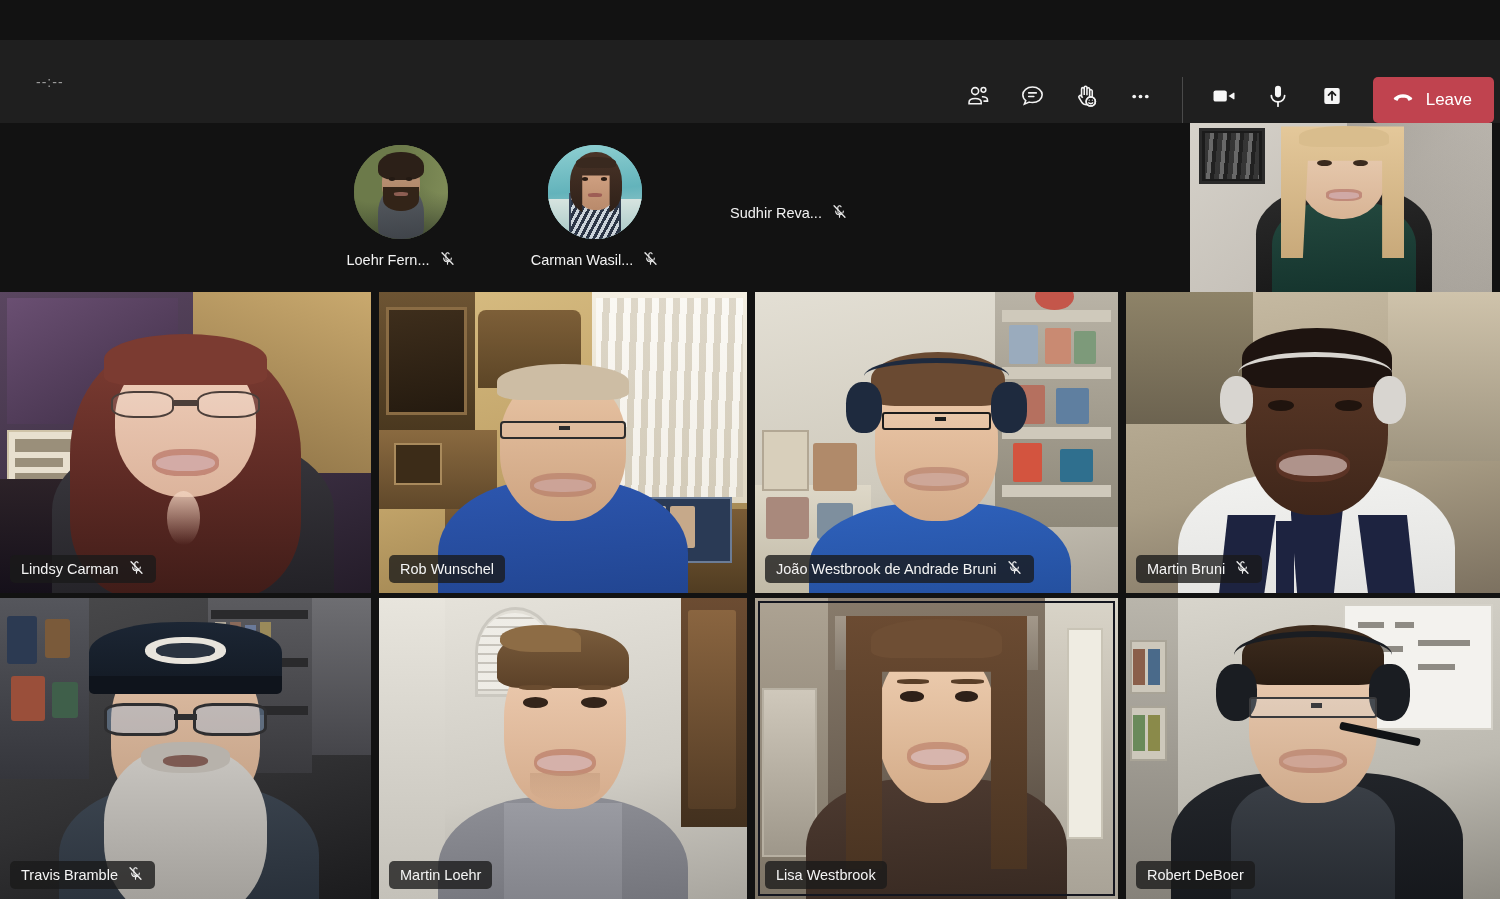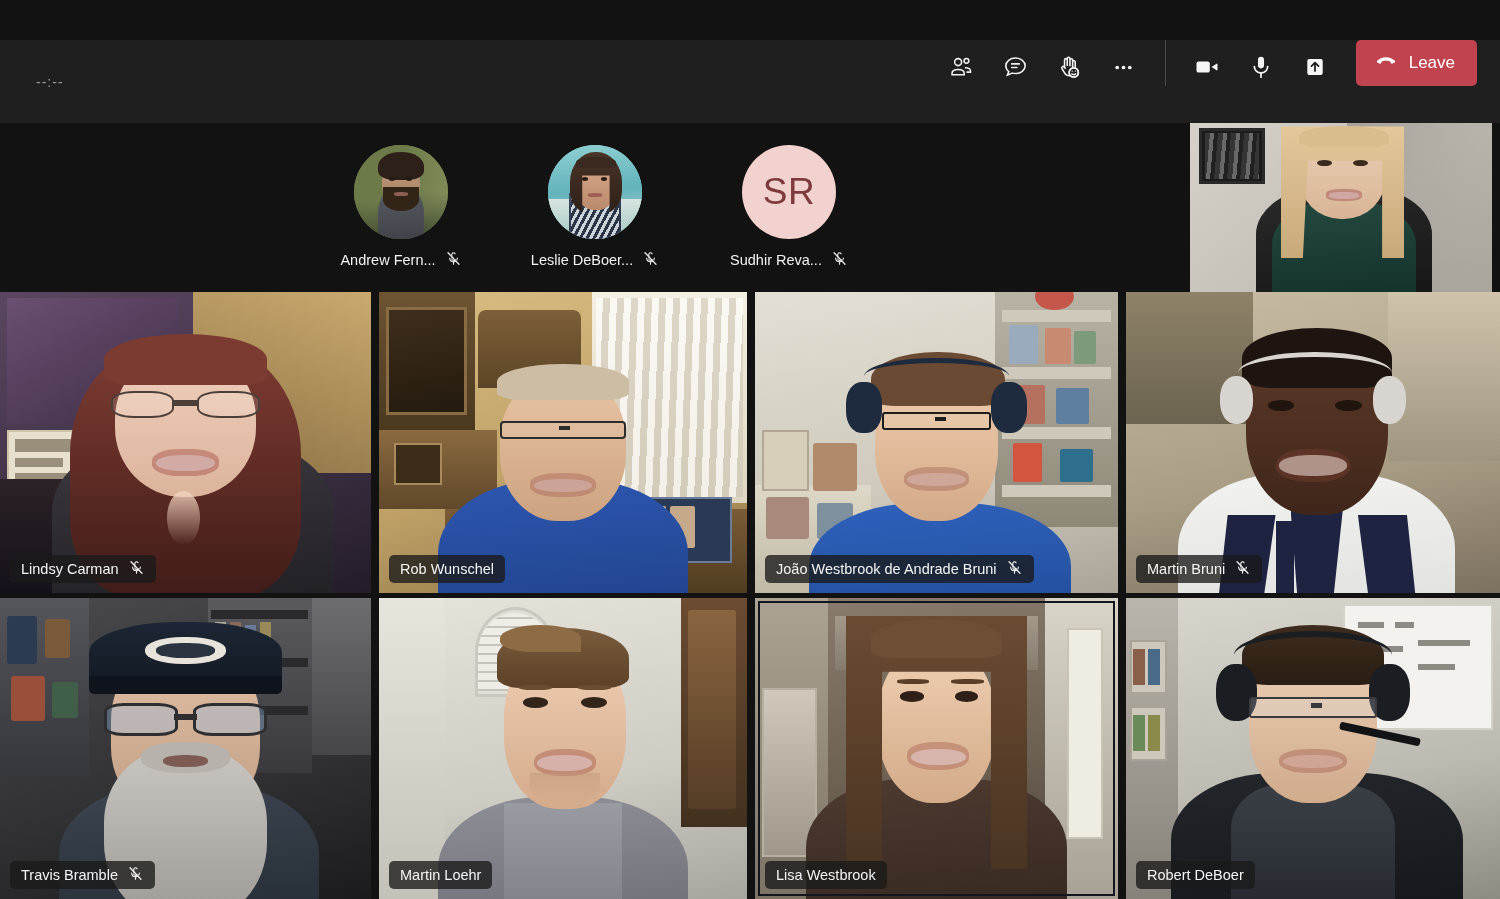--- a/index.html
+++ b/index.html
@@ -21,21 +21,21 @@
   .dot.red{background:#ec6a5f;} .dot.yellow{background:#f4bd4f;} .dot.green{background:#61c454;}
   .win-title { color:#f0f0f0; font-size:15.5px; letter-spacing:.1px; }
 
   
   .toolbar {
     position:absolute; left:0; top:40px; width:1500px; height:83px;
     background:#1f1f1f; display:flex; align-items:center;
   }
   .timer { position:absolute; left:36px; top:50%; transform:translateY(-50%);
            color:#9a9a9a; font-size:14px; letter-spacing:1px; }
-  .tb-right { position:absolute; right:0; top:0; height:83px; display:flex; align-items:flex-start; gap:0; padding-right:23px; }
+  .tb-right { position:absolute; right:0; top:0; height:83px; display:flex; align-items:flex-end; gap:0; padding-right:6px; }
   .tb-btn {
     width:54px; height:54px; display:flex; align-items:center; justify-content:center;
     border-radius:5px; cursor:pointer; background:transparent;
   }
   .tb-btn svg { display:block; }
   .tb-divider { width:1px; height:46px; background:#4a4a4a; margin:0 14px; }
   .leave-btn {
     display:flex; align-items:center; gap:11px;
     background:#c0434f; border-radius:5px; height:46px;
     padding:0 22px 0 18px; margin-left:14px; cursor:pointer;
@@ -187,21 +187,21 @@
             <div class="ly" style="left:26%;top:44%;width:48%;height:62%;border-radius:46% 46% 30% 30%;background:linear-gradient(175deg,#585d63 0%,#3d4147 100%);"></div>
             <div class="ly" style="left:30%;top:14%;width:40%;height:52%;border-radius:48% 48% 44% 44%;background:linear-gradient(180deg,#c19a7c 0%,#a87f62 100%);"></div>
             <div class="ly" style="left:26%;top:8%;width:48%;height:30%;border-radius:50% 50% 34% 34%;background:#2c2018;"></div>
             <div class="ly" style="left:31%;top:45%;width:38%;height:26%;border-radius:0 0 48% 48%;background:#332418;"></div>
             <div class="ly" style="left:37%;top:35%;width:7%;height:4%;border-radius:50%;background:#241a14;"></div>
             <div class="ly" style="left:55%;top:35%;width:7%;height:4%;border-radius:50%;background:#241a14;"></div>
             <div class="ly" style="left:43%;top:51%;width:14%;height:4%;border-radius:40%;background:#8d5e52;"></div>
           </div>
         </div>
         <div class="roster-caption">
-          <span class="roster-name">Andrew Fern...</span>
+          <span class="roster-name">Loehr Fern...</span>
           <span>
             <svg width="17" height="17" viewBox="0 0 24 24" fill="none" stroke="#e6e6e6" stroke-width="1.6" stroke-linecap="round">
               <path d="M14.2 5.4A2.4 2.4 0 0 0 9.6 6.2v4"></path>
               <path d="M9.6 12.5a2.4 2.4 0 0 0 4.6.9"></path>
               <path d="M6.6 11.4c0 3 2.4 5.2 5.4 5.2 1 0 1.9-.25 2.7-.7"></path>
               <path d="M17.4 11.4c0 1-.25 1.85-.7 2.6"></path>
               <path d="M12 17v3.1"></path>
               <path d="M4.3 3.9l15.4 16.2" stroke-width="1.9"></path>
             </svg>
           </span>
@@ -217,36 +217,35 @@
             <div class="ly" style="left:24%;top:54%;width:52%;height:52%;background:repeating-linear-gradient(118deg,#e7eef3 0 3px,#2a3344 3px 6px);opacity:.85;"></div>
             <div class="ly" style="left:30%;top:16%;width:42%;height:54%;border-radius:48% 48% 44% 44%;background:linear-gradient(180deg,#d8a98a 0%,#b98a6b 100%);"></div>
             <div class="ly" style="left:23%;top:8%;width:56%;height:66%;border-radius:48% 48% 38% 38%;background:linear-gradient(180deg,#4a3428 0%,#2e2018 100%);clip-path:polygon(0 0,100% 0,100% 100%,76% 100%,76% 38%,24% 38%,24% 100%,0 100%);"></div>
             <div class="ly" style="left:30%;top:13%;width:42%;height:12%;border-radius:46% 46% 20% 20%;background:#39291f;"></div>
             <div class="ly" style="left:36%;top:35%;width:7%;height:4%;border-radius:50%;background:#2a1c14;"></div>
             <div class="ly" style="left:56%;top:35%;width:7%;height:4%;border-radius:50%;background:#2a1c14;"></div>
             <div class="ly" style="left:43%;top:52%;width:14%;height:4%;border-radius:40%;background:#9e5d55;"></div>
           </div>
         </div>
         <div class="roster-caption">
-          <span class="roster-name">Leslie DeBoer...</span>
+          <span class="roster-name">Carman Wasil...</span>
           <span>
             <svg width="17" height="17" viewBox="0 0 24 24" fill="none" stroke="#e6e6e6" stroke-width="1.6" stroke-linecap="round">
               <path d="M14.2 5.4A2.4 2.4 0 0 0 9.6 6.2v4"></path>
               <path d="M9.6 12.5a2.4 2.4 0 0 0 4.6.9"></path>
               <path d="M6.6 11.4c0 3 2.4 5.2 5.4 5.2 1 0 1.9-.25 2.7-.7"></path>
               <path d="M17.4 11.4c0 1-.25 1.85-.7 2.6"></path>
               <path d="M12 17v3.1"></path>
               <path d="M4.3 3.9l15.4 16.2" stroke-width="1.9"></path>
             </svg>
           </span>
         </div>
       </div>
 
       <div class="roster-person">
-        <div class="avatar-initials" style="background:#f2d2ce;color:#7e3b3b;">SR</div>
         <div class="roster-caption">
           <span class="roster-name">Sudhir Reva...</span>
           <span>
             <svg width="17" height="17" viewBox="0 0 24 24" fill="none" stroke="#e6e6e6" stroke-width="1.6" stroke-linecap="round">
               <path d="M14.2 5.4A2.4 2.4 0 0 0 9.6 6.2v4"></path>
               <path d="M9.6 12.5a2.4 2.4 0 0 0 4.6.9"></path>
               <path d="M6.6 11.4c0 3 2.4 5.2 5.4 5.2 1 0 1.9-.25 2.7-.7"></path>
               <path d="M17.4 11.4c0 1-.25 1.85-.7 2.6"></path>
               <path d="M12 17v3.1"></path>
               <path d="M4.3 3.9l15.4 16.2" stroke-width="1.9"></path>

